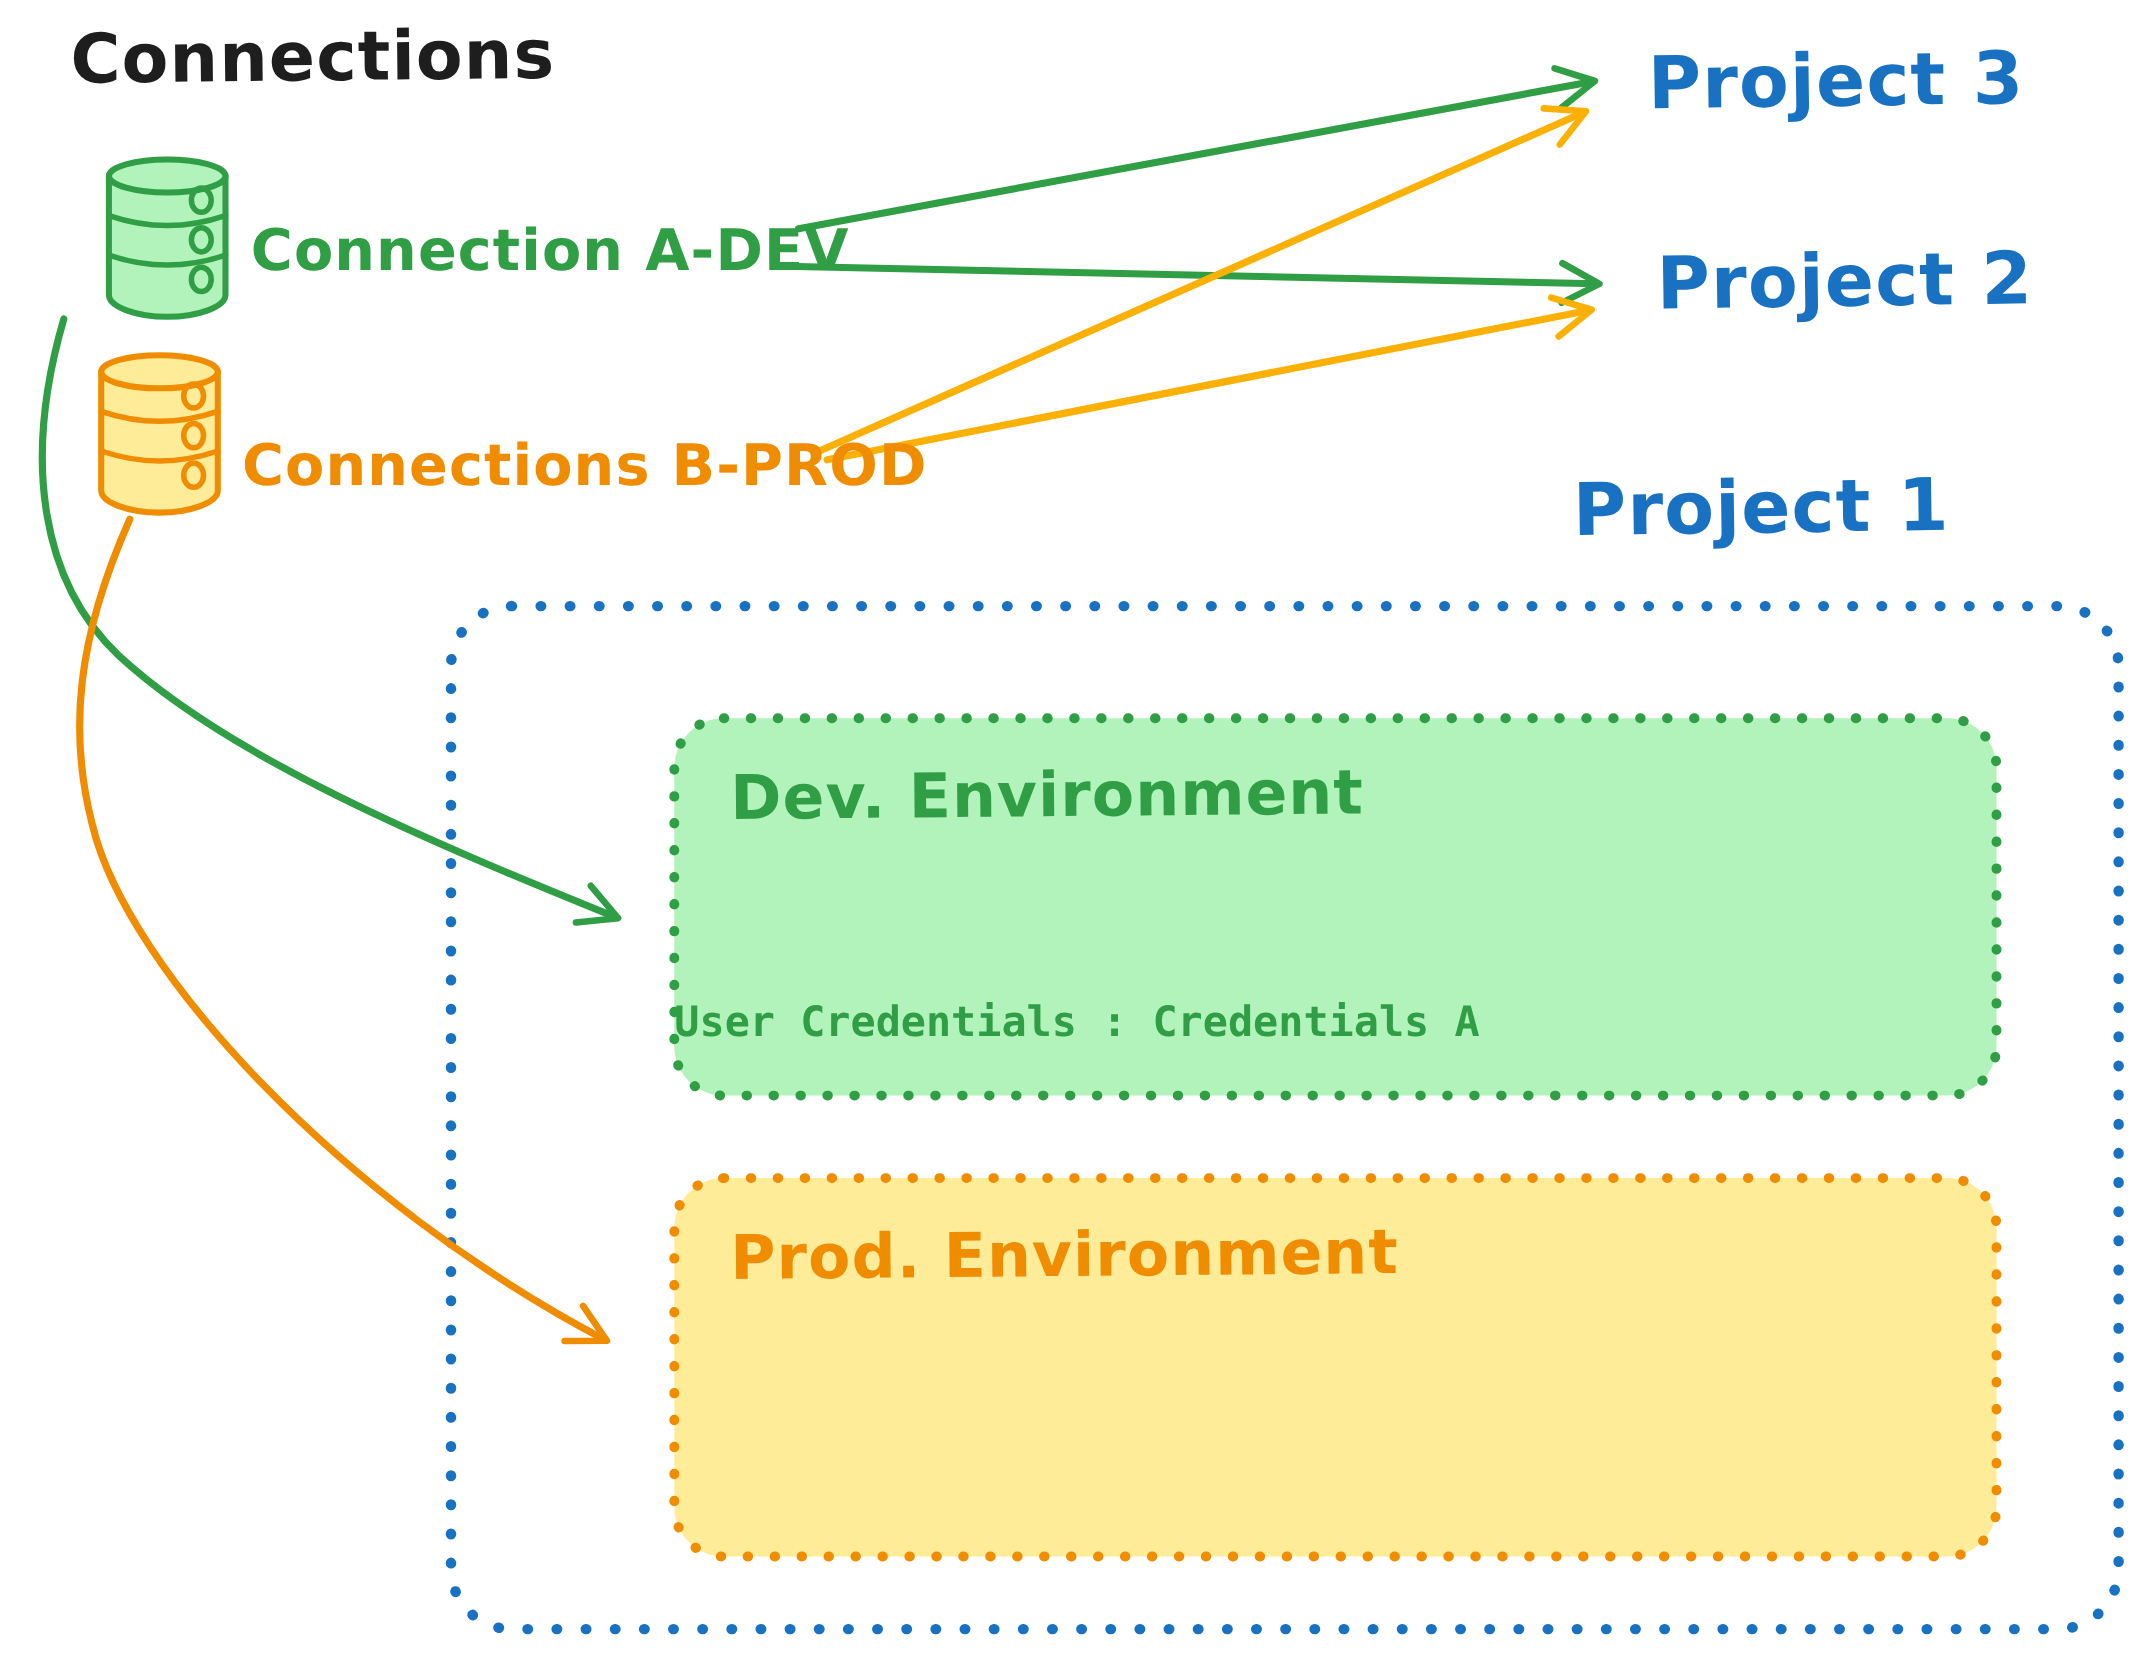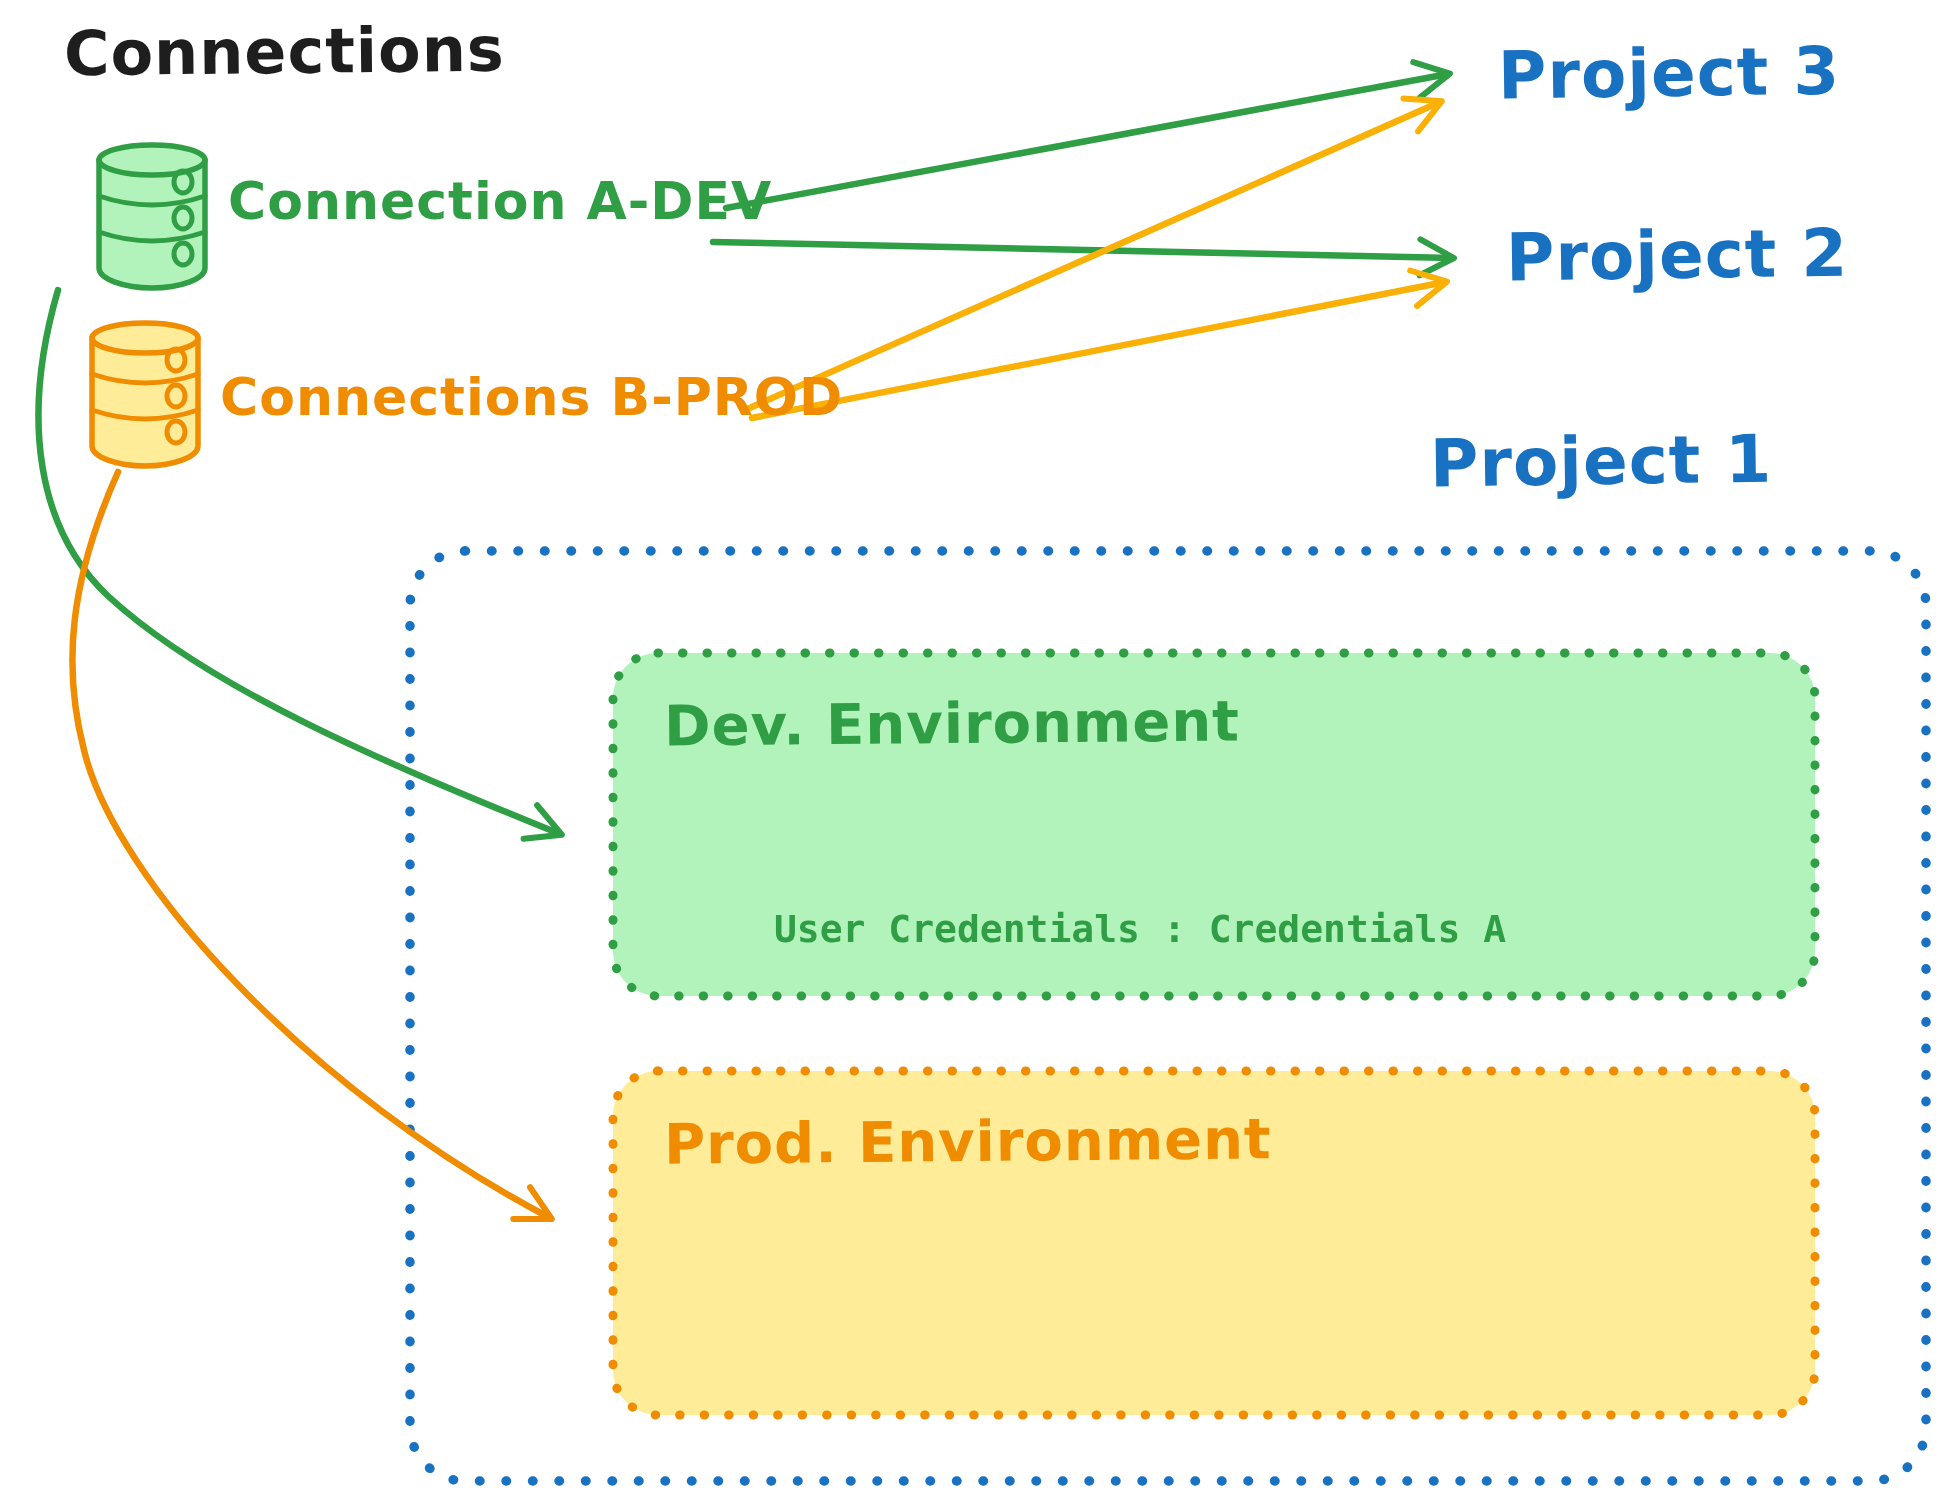--- a/index.html
+++ b/index.html
@@ -9,34 +9,34 @@
     background:#ffffff;
     overflow:hidden;
     font-family:"DejaVu Sans", sans-serif;
     text-decoration:underline;
   }
   .layer{position:absolute;left:0;top:0;}
   .label{position:absolute;white-space:nowrap;line-height:1.15;}
   .hand{font-family:"DejaVu Sans", sans-serif;letter-spacing:1px;}
   .mono{font-family:"DejaVu Sans Mono", monospace;letter-spacing:0;}
   .title-text{font-size:62px;font-weight:700;color:#1e1e1e;transform:rotate(-0.6deg);}
-  .conn-label{font-size:52px;font-weight:600;}
+  .conn-label{font-size:52px;font-weight:600;margin-top:27px;}
   .conn-a{color:#2f9e44;left:228px;top:172px;}
   .conn-b{color:#f08c00;left:220px;top:368px;}
   .project-label{font-size:66px;font-weight:700;color:#1971c2;transform:rotate(-0.8deg);}
   .p3{left:1498px;top:36px;}
   .p2{left:1506px;top:218px;}
   .p1{left:1430px;top:424px;}
   .env-title{font-size:56px;font-weight:600;}
   .dev-title{color:#2f9e44;left:664px;top:692px;transform:rotate(-0.5deg);}
   .prod-title{color:#f08c00;left:664px;top:1110px;transform:rotate(-0.5deg);}
   .creds{
     font-size:38px;font-weight:600;
     width:1202px;left:613px;
-    text-align:center;box-sizing:border-box;padding-right:148px;
+    text-align:left;box-sizing:border-box;padding-right:148px;
   }
   .dev-creds{color:#2f9e44;top:908px;}
   .prod-creds{color:#ee8a0b;top:1330px;}
 </style>
 </head>
 <body>
 
 <div class="canvas">
 
   <svg class="layer" width="1948" height="1506" viewBox="0 0 1948 1506">

